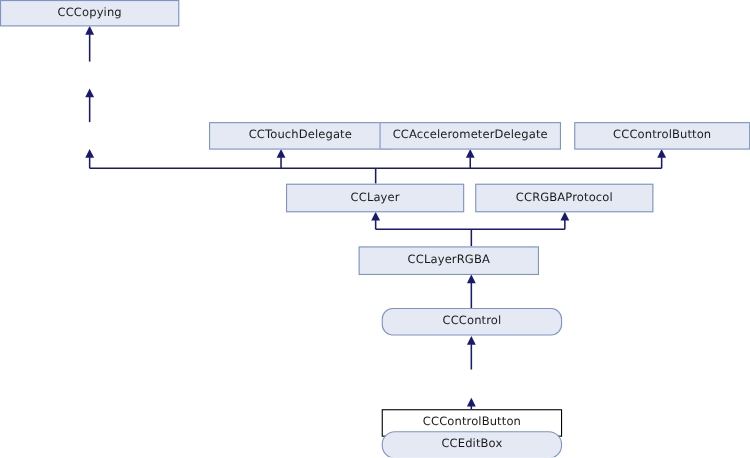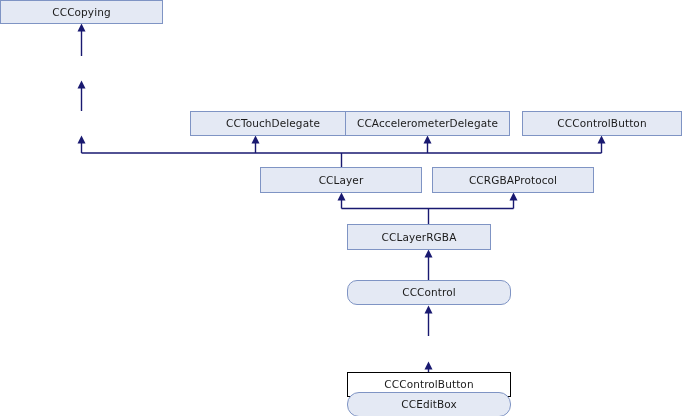--- a/index.html
+++ b/index.html
@@ -135,21 +135,21 @@
   </div>
   <div class="node" style="left: 522px; top: 111px; width: 160px; height: 25px;">
     <span class="node-label">CCControlButton</span>
   </div>
   <div class="node" style="left: 432px; top: 167px; width: 162px; height: 26px;">
     <span class="node-label">CCRGBAProtocol</span>
   </div>
   <div class="node" style="left: 260px; top: 167px; width: 162px; height: 26px;">
     <span class="node-label">CCLayer</span>
   </div>
-  <div class="node" style="left: 347px; top: 224px; width: 144px; height: 26px;">
+  <div class="node" style="left: 326px; top: 224px; width: 164px; height: 26px;">
     <span class="node-label">CCLayerRGBA</span>
   </div>
   <div class="node" style="left: 347px; top: 280px; width: 164px; height: 25px; border-radius: 10px;">
     <span class="node-label">CCControl</span>
   </div>
   <div class="node current" style="left: 347px; top: 336px; width: 164px; height: 25px;">
     <span class="node-label">CCControlButton</span>
   </div>
   <div class="node" style="left: 347px; top: 392px; width: 164px; height: 25px; border-radius: 12px;">
     <span class="node-label">CCEditBox</span>

